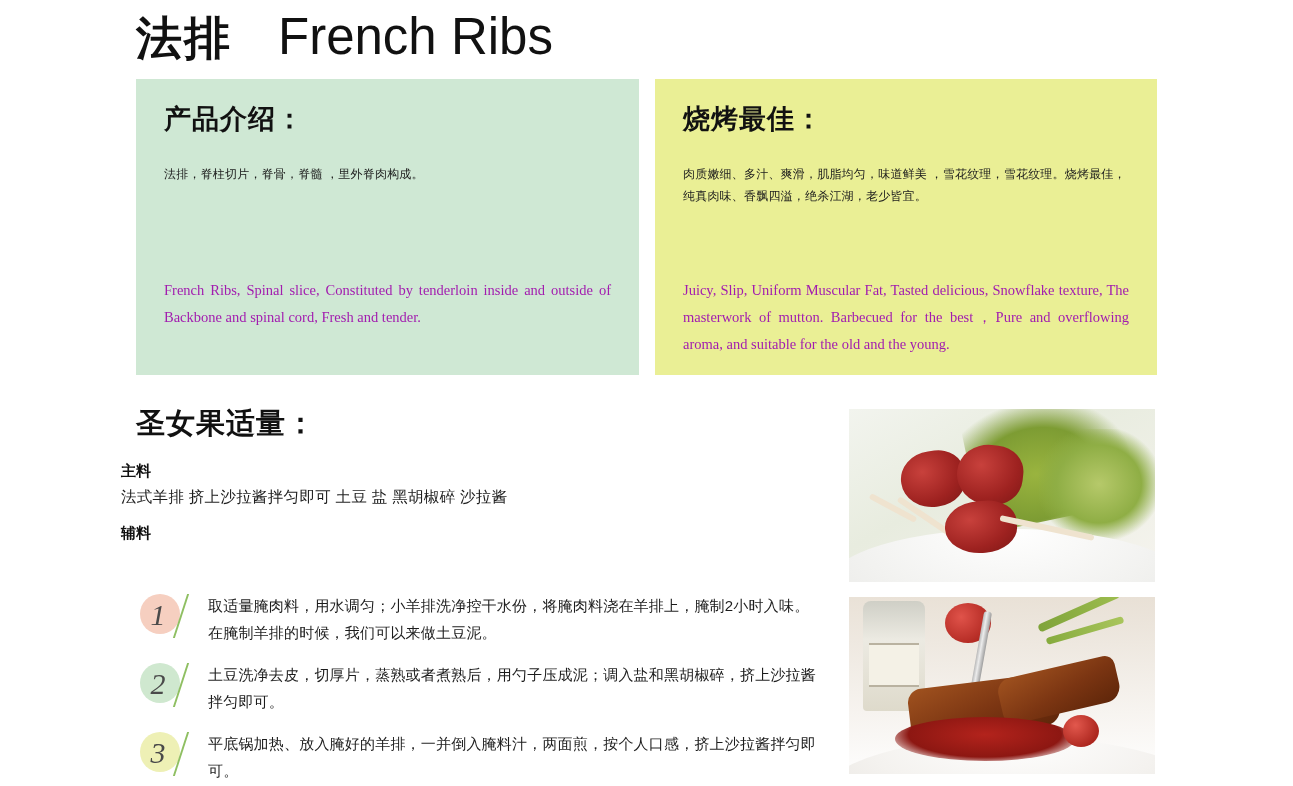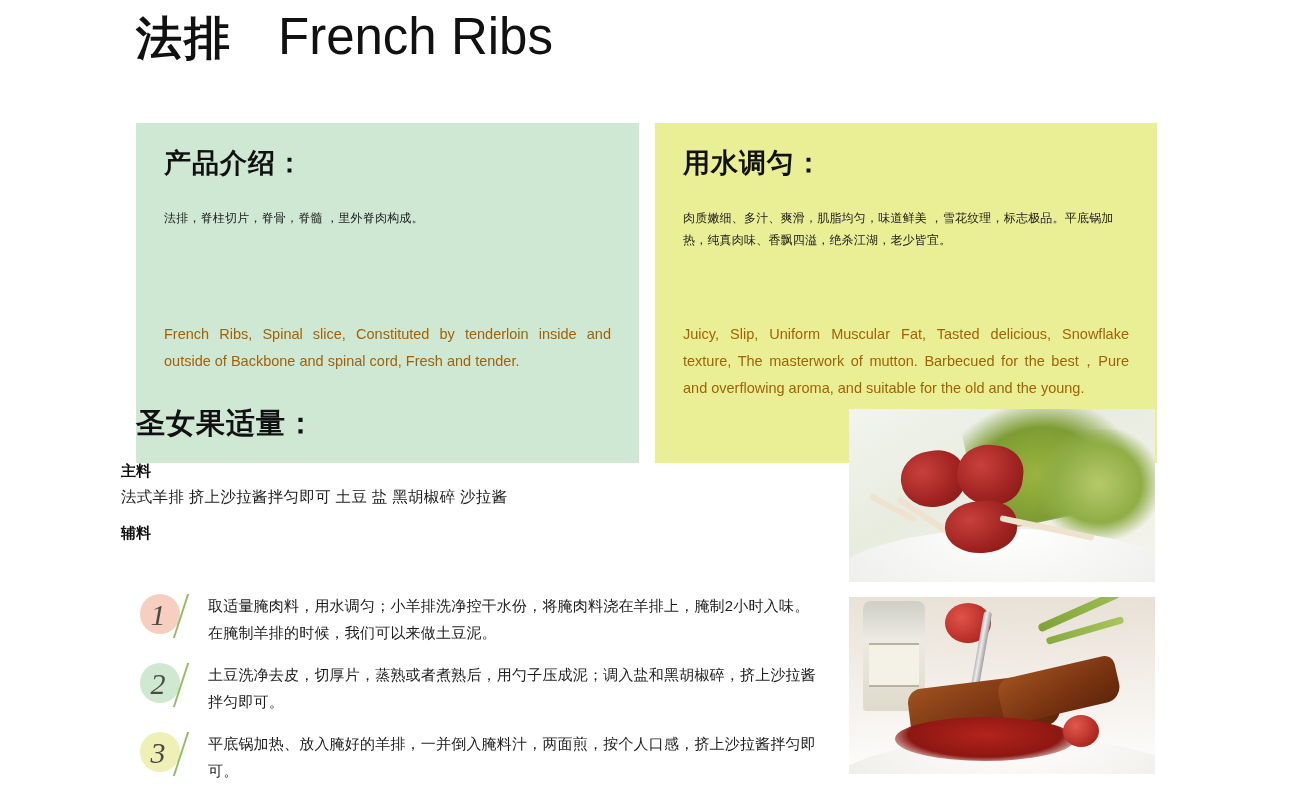--- a/index.html
+++ b/index.html
@@ -49,24 +49,23 @@
   .panels {
     position: absolute;
     left: 136px;
     top: 79px;
     width: 1021px;
     height: 296px;
   }
   .panel {
     position: absolute;
     top: 0;
-    height: 340px;
+    height: 296px;
     box-sizing: border-box;
     padding: 22px 28px 0 28px;
-    margin-top: 44px;
   }
   .panel-left {
     left: 0;
     width: 503px;
     background: #cfe8d4;
   }
   .panel-right {
     left: 519px;
     width: 502px;
     background: #eaef95;
@@ -84,24 +83,25 @@
     color: #1c1c1c;
     margin: 0;
     letter-spacing: 0.2px;
   }
   .panel-en {
     position: absolute;
     left: 28px;
     right: 28px;
     font-size: 14.5px;
     line-height: 1.85;
-    color: #a16207;
+    color: #a21caf;
     text-align: justify;
     text-align-last: left;
     margin: 0;
+    font-family: Liberation Serif, serif;
   }
   .panel-left .panel-en {
     top: 198px;
   }
   .panel-right .panel-en {
     top: 198px;
   }
 
   
   .recipe-title {
@@ -337,22 +337,22 @@
 
   <div class="panels">
 
     <div class="panel panel-left">
       <div class="panel-heading">产品介绍：</div>
       <p class="panel-cn">法排，脊柱切片，脊骨，脊髓 ，里外脊肉构成。</p>
       <p class="panel-en">French Ribs, Spinal slice,  Constituted by tenderloin inside and outside of Backbone and  spinal cord, Fresh and tender.</p>
     </div>
 
     <div class="panel panel-right">
-      <div class="panel-heading">用水调匀：</div>
-      <p class="panel-cn">肉质嫩细、多汁、爽滑，肌脂均匀，味道鲜美 ，雪花纹理，标志极品。平底锅加热，纯真肉味、香飘四溢，绝杀江湖，老少皆宜。</p>
+      <div class="panel-heading">烧烤最佳：</div>
+      <p class="panel-cn">肉质嫩细、多汁、爽滑，肌脂均匀，味道鲜美 ，雪花纹理，雪花纹理。烧烤最佳，纯真肉味、香飘四溢，绝杀江湖，老少皆宜。</p>
       <p class="panel-en">Juicy, Slip, Uniform Muscular Fat,  Tasted delicious, Snowflake texture, The masterwork of mutton. Barbecued for the best，Pure and overflowing aroma, and suitable  for the old and the young.</p>
     </div>
 
   </div>
 
   <div class="recipe-title">圣女果适量：</div>
 
   <div class="ingredients">
     <div class="ing-label">主料</div>
     <div class="ing-value">法式羊排 挤上沙拉酱拌匀即可 土豆 盐 黑胡椒碎 沙拉酱</div>

